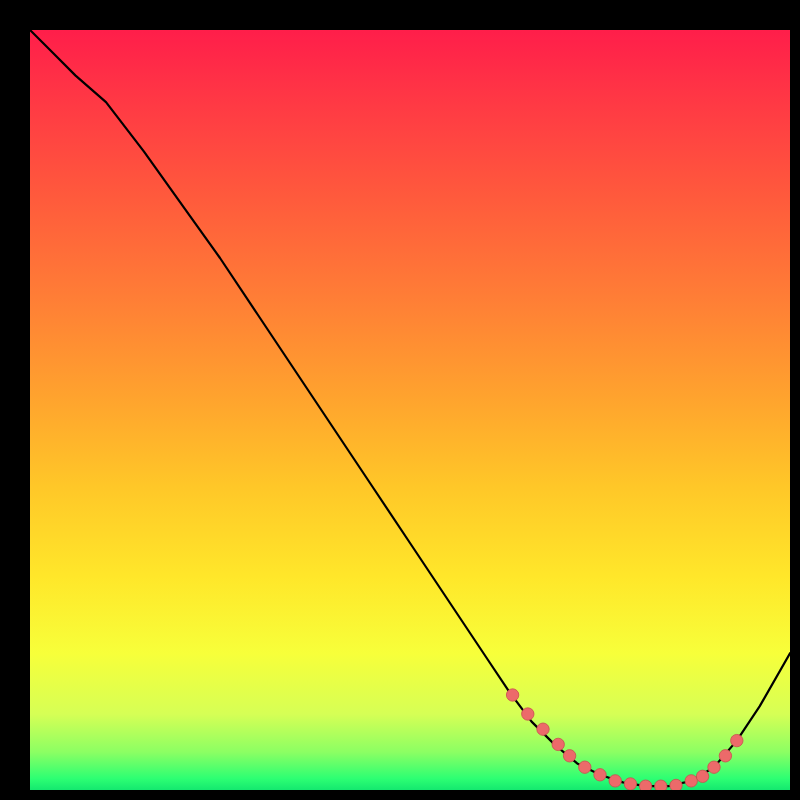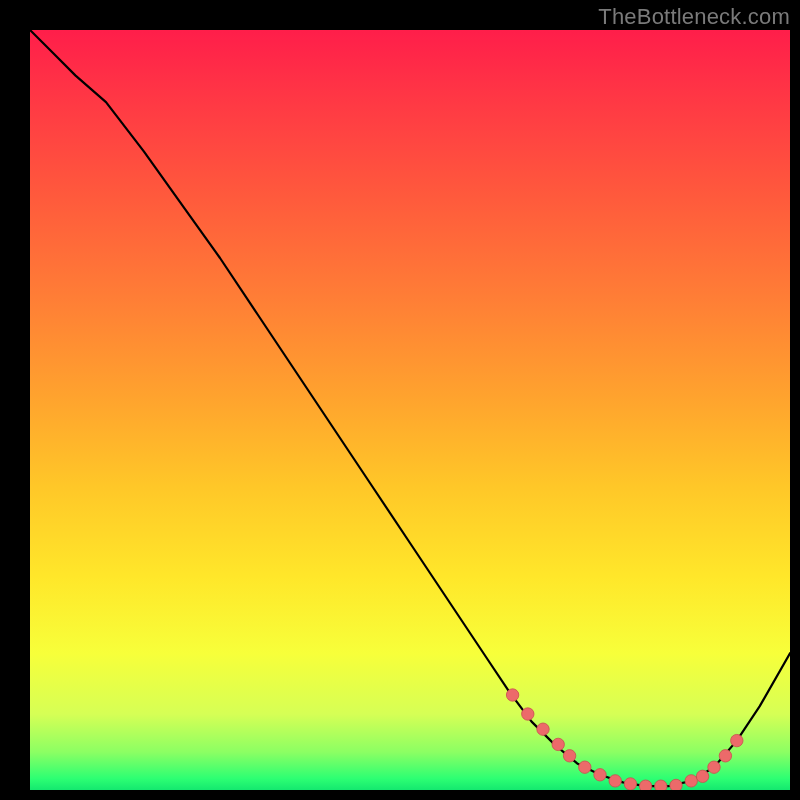--- a/index.html
+++ b/index.html
@@ -35,21 +35,20 @@
     height: 760px;
   }
   svg {
     display: block;
   }
 </style>
 </head>
 <body>
 
 <div class="frame">
-  <div class="attribution">TheBottleneck.com</div>
 
   <div class="plot-wrap">
     <svg id="chart-svg" width="760" height="760" viewBox="0 0 760 760" preserveAspectRatio="none">
       <defs>
         <linearGradient id="bgGrad" x1="0" y1="0" x2="0" y2="1">
             <stop offset="0%" stop-color="#ff1e4a"></stop>
             <stop offset="10%" stop-color="#ff3a44"></stop>
             <stop offset="22%" stop-color="#ff5a3c"></stop>
             <stop offset="35%" stop-color="#ff7d36"></stop>
             <stop offset="48%" stop-color="#ffa22e"></stop>

